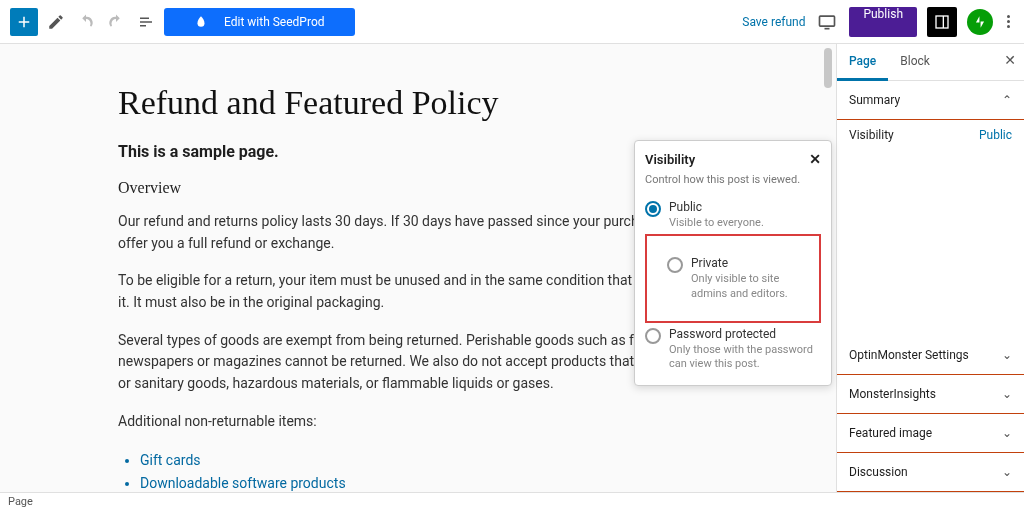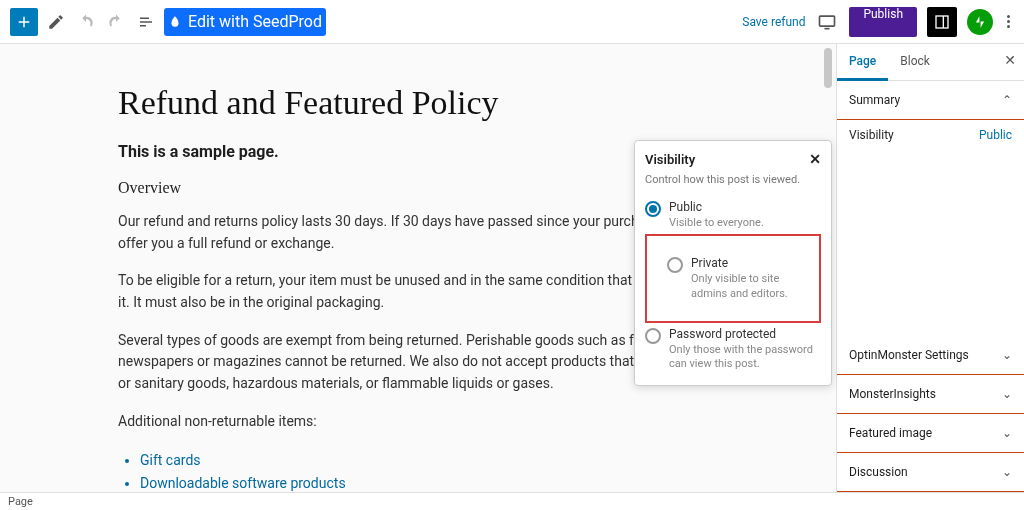--- a/index.html
+++ b/index.html
@@ -2,21 +2,21 @@
 <html><head>
 <meta charset="utf-8">
 <style>
   * { box-sizing: border-box; margin: 0; padding: 0; }
   body { font-family: -apple-system, BlinkMacSystemFont, "Segoe UI", Roboto, sans-serif; font-size: 13px; color: #1e1e1e; width: 1024px; height: 510px; overflow: hidden; background: #fff; }
   .topbar { display: flex; align-items: center; justify-content: space-between; height: 44px; border-bottom: 1px solid #e0e0e0; padding: 0 10px; }
   .tb-left { display: flex; align-items: center; gap: 6px; }
   .btn-add { width: 28px; height: 28px; background: #007cba; border-radius: 2px; display: flex; align-items: center; justify-content: center; color: #fff; cursor: pointer; }
   .tb-icon { width: 24px; height: 24px; display: flex; align-items: center; justify-content: center; color: #555; cursor: pointer; }
   .tb-icon.dis { color: #bbb; cursor: default; }
-  .seed-btn { display: flex; align-items: center; gap: 6px; background: #0d6efd; color: #fff; height: 28px; padding: 0 4px; border-radius: 3px; cursor: pointer; font-size: 16px; }
+  .seed-btn { display: flex; align-items: center; gap: 16px; background: #0d6efd; color: #fff; height: 28px; padding: 0 30px; border-radius: 3px; cursor: pointer; font-size: 12px; }
   .tb-right { display: flex; align-items: center; gap: 10px; }
   .save-draft { color: #0073aa; cursor: pointer; font-size: 12px; }
   .publish-btn { background: #4c1d95; color: #fff; height: 30px; padding: 0 14px; border-radius: 2px; display: flex; align-items: flex-start; cursor: pointer; font-size: 12px; }
   .sq-btn { width: 30px; height: 30px; background: #000; border-radius: 2px; display:flex; align-items:center; justify-content:center; color:#fff; cursor:pointer;}
   .jp-btn { width: 26px; height: 26px; background: #069e08; border-radius: 50%; cursor:pointer; display:flex; align-items:center; justify-content:center;}
   .main { display: flex; height: calc(100% - 44px - 18px); }
   .editor { flex: 1; overflow-y: auto; background: #fafafa; padding: 40px 0; position:relative;}
   .editor-inner { max-width: 600px; margin: 0 auto; background: #fafafa; }
   .page-title { font-family: Georgia, serif; font-size: 34px; font-weight: 400; color: #111; margin-bottom: 20px; }
   .sample-bold { font-weight: 700; font-size: 16px; margin-bottom: 18px;}

